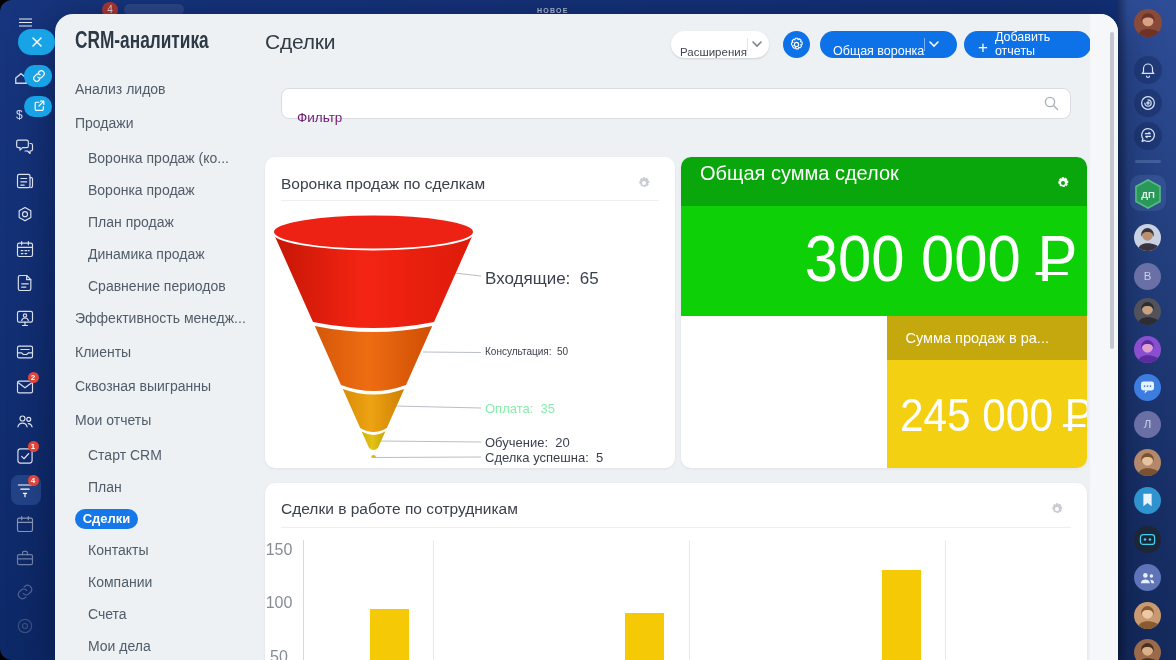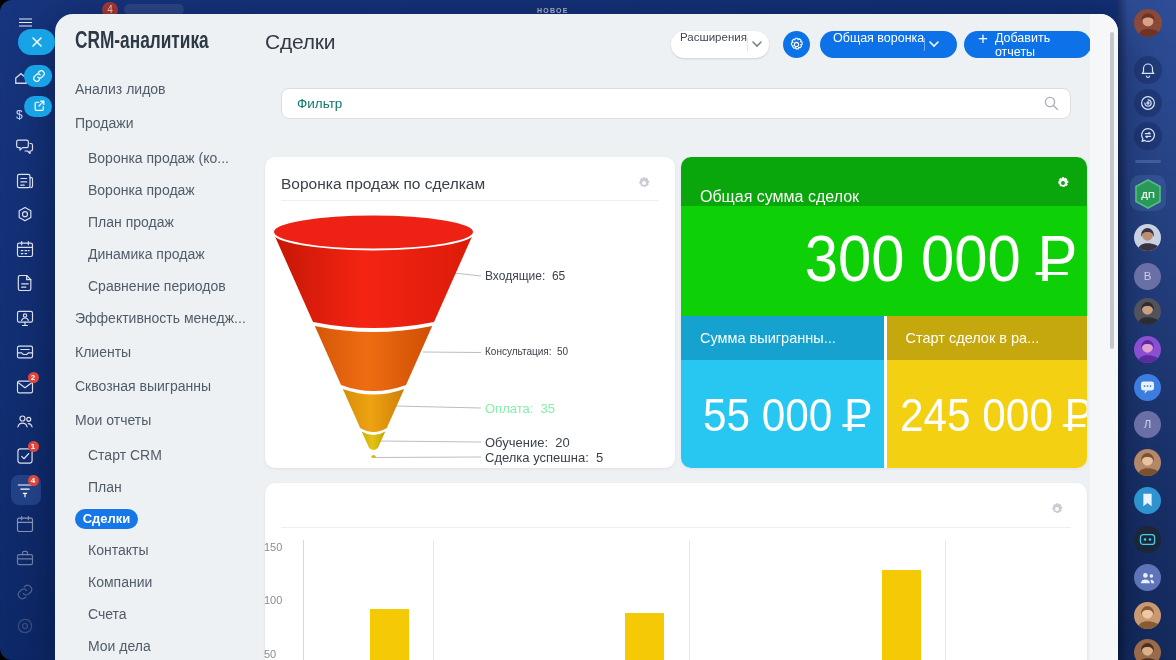--- a/index.html
+++ b/index.html
@@ -13,52 +13,52 @@
 
 #win{position:absolute;left:55px;top:14px;width:1063px;height:646px;background:#edf1f4;
   border-radius:18px 18px 0 0;box-shadow:0 8px 40px rgba(4,12,40,.55)}
 
 .mtitle{position:absolute;left:75px;top:30px;font-size:24px;font-weight:bold;color:#2d3945;transform:scaleX(.72);transform-origin:left;top:26px}
 .mi{position:absolute;font-size:14px;color:#515c69;white-space:nowrap}
 .pill{position:absolute;left:75px;top:509px;width:63px;height:20px;background:#1678e8;border-radius:10px;
   color:#fff;font-size:13px;font-weight:bold;text-align:center;line-height:20px}
 
 #htitle{position:absolute;left:265px;top:30px;font-size:21px;color:#333b44;letter-spacing:-.2px}
-.btn{position:absolute;height:27px;border-radius:14px;font-size:12.5px;display:flex;align-items:flex-start}
+.btn{position:absolute;height:27px;border-radius:14px;font-size:12.5px;display:flex;align-items:flex-end}
 #bext{left:671px;top:31px;width:98px;background:#fff;color:#404854;box-shadow:0 1px 2px rgba(60,70,90,.18)}
 #bgear{left:783px;top:31px;width:27px;height:27px;border-radius:50%;background:#0d72e7}
 #bfun{left:820px;top:31px;width:137px;background:#0d72e7;color:#fff}
 #badd{left:964px;top:31px;width:127px;background:#0d72e7;color:#fff}
 
 #filter{position:absolute;left:281px;top:88px;width:790px;height:31px;background:#fff;border:1px solid #d9dde2;
   border-radius:8px;box-sizing:border-box}
-#filter span{position:absolute;left:15px;top:7px;font-size:13.5px;color:#0f766e}
+#filter span{position:absolute;left:15px;top:21px;font-size:13.5px;color:#701a75}
 
 .card{position:absolute;background:#fff;border-radius:10px;box-shadow:0 1px 3px rgba(60,70,90,.08)}
 #cfun{left:265px;top:157px;width:410px;height:311px}
 #cbar{left:265px;top:483px;width:822px;height:177px;border-radius:10px 10px 0 0}
 .ctitle{position:absolute;left:16px;top:17px;font-size:15.5px;color:#3a414b}
 .cdiv{position:absolute;left:16px;right:16px;top:43.5px;height:1px;background:#edeff2}
 .gear{position:absolute;top:19px;right:23px;width:14px;height:14px}
 
 #cgreen{left:681px;top:157px;width:406px;height:311px;border-radius:10px;overflow:hidden}
 #gh{position:absolute;left:0;top:0;width:100%;height:49px;background:#09a60c}
-#gh span{position:absolute;left:19px;top:31px;font-size:16px;color:#fff}
+#gh span{position:absolute;left:19px;top:5px;font-size:20px;color:#fff}
 #gb{position:absolute;left:0;top:49px;width:100%;height:110px;background:#0dd006}
 .bignum{color:#fff;white-space:nowrap}
 
 #sb{position:absolute;left:0;top:159px;width:202.5px;height:152px}
 #sbh{position:absolute;left:0;top:0;width:100%;height:44px;background:#16a2cf}
 #sbb{position:absolute;left:0;top:44px;width:100%;height:108px;background:#27c7f2}
 #sy{position:absolute;left:205.5px;top:159px;width:200.5px;height:152px}
 #syh{position:absolute;left:0;top:0;width:100%;height:44px;background:#c5a70e}
 #syb{position:absolute;left:0;top:44px;width:100%;height:108px;background:#f3d011}
 .subt{position:absolute;left:19px;top:14px;font-size:14.5px;color:#fff}
 
-.ylab{position:absolute;font-size:11px;color:#868c96;width:30px;text-align:left}
+.ylab{position:absolute;font-size:16px;color:#868c96;width:30px;text-align:center}
 .bar{position:absolute;background:#f6c907;width:39px}
 .grid{position:absolute;width:1px;background:#e7e9ec;top:540px;height:120px}
 
 .rr{position:absolute;left:1134px;width:27px;height:27px;border-radius:50%;overflow:hidden}
 .rl{position:absolute;left:1134px;width:27px;height:27px;border-radius:50%;color:#c8cfe8;
   font-size:11.5px;text-align:center;line-height:27px}
 
 .badge{position:absolute;background:#e0453c;border-radius:50%;color:#fff;font-size:9px;font-weight:bold;
   text-align:center}
 </style></head>
@@ -169,52 +169,46 @@
         <stop offset=".45" stop-color="#eda313"></stop>
         <stop offset="1" stop-color="#cf8004"></stop>
       </linearGradient>
     <linearGradient id="gr4" x1="0" y1="0" x2="1" y2="0">
         <stop offset="0" stop-color="#d2ae0a"></stop>
         <stop offset=".45" stop-color="#e3c314"></stop>
         <stop offset="1" stop-color="#c9a106"></stop>
       </linearGradient>
   </defs>
 </svg>
-<div class="abs" style="left:485px;top:269px;font-size:12px;color:#3b414d">Входящие:&nbsp; 65</div>
+<div class="abs" style="left:485px;top:269px;font-size:17px;color:#3b414d">Входящие:&nbsp; 65</div>
 <div class="abs" style="left:485px;top:346px;font-size:10px;color:#3b414d">Консультация:&nbsp; 50</div>
 <div class="abs" style="left:485px;top:401px;font-size:13px;color:#86efac">Оплата:&nbsp; 35</div>
 <div class="abs" style="left:485px;top:435px;font-size:13px;color:#3b414d">Обучение:&nbsp; 20</div>
 <div class="abs" style="left:485px;top:450px;font-size:13px;color:#3b414d">Сделка успешна:&nbsp; 5</div>
 
 <div class="card" id="cgreen">
   <div id="gh">
       <span>Общая сумма сделок</span>
     </div>
   <svg class="gear" style="right:17px;top:19px" viewBox="0 0 24 24">
       <path fill-rule="evenodd" d="M13.9 2h-3.8l-.6 2.7-2-1.1-2.7 2.7 1.6 2.3-2.4.5v3.8l2.7.6-1.1 2 2.7 2.7 2.3-1.6.5 2.4h3.8l.6-2.7 2 1.1 2.7-2.7-1.6-2.3 2.4-.5v-3.8l-2.7-.6 1.1-2-2.7-2.7-2.3 1.6zM12 15.4a3.4 3.4 0 1 1 0-6.8 3.4 3.4 0 0 1 0 6.8z" fill="#fff"></path>
     </svg>
   <div id="gb"></div>
   <div class="bignum" style="position:absolute;right:10px;top:64px;font-size:65px;transform:scaleX(.92);transform-origin:right">300 000 <span class="rub" style="position:relative">Р<i style="position:absolute;left:-2px;top:68%;width:80%;height:3px;background:#fff"></i></span></div>
-  <div id="sb">
-    <div id="sbh">
-        <div class="subt">Сумма выигранны...</div>
-      </div>
-    <div id="sbb"></div>
-    <div class="bignum" style="position:absolute;left:22px;top:71px;font-size:47px;transform:scaleX(.9);transform-origin:left">55 000 <span style="position:relative">Р<i style="position:absolute;left:-2px;top:68%;width:80%;height:2.5px;background:#fff"></i></span></div>
-  </div>
   <div id="sy">
     <div id="syh">
-        <div class="subt">Старт сделок в ра...</div>
+        <div class="subt">Сумма продаж в ра...</div>
       </div>
     <div id="syb"></div>
     <div class="bignum" style="position:absolute;left:13px;top:71px;font-size:47px;transform:scaleX(.9);transform-origin:left">245 000 <span style="position:relative">Р<i style="position:absolute;left:-2px;top:68%;width:80%;height:2.5px;background:#fff"></i></span></div>
   </div>
 </div>
 
 <div class="card" id="cbar" style="overflow:hidden">
+  <div class="ctitle">Сделки в работе по сотрудникам</div>
   <div class="cdiv"></div>
   <svg class="gear" viewBox="0 0 24 24">
       <path fill-rule="evenodd" d="M13.9 2h-3.8l-.6 2.7-2-1.1-2.7 2.7 1.6 2.3-2.4.5v3.8l2.7.6-1.1 2 2.7 2.7 2.3-1.6.5 2.4h3.8l.6-2.7 2 1.1 2.7-2.7-1.6-2.3 2.4-.5v-3.8l-2.7-.6 1.1-2-2.7-2.7-2.3 1.6zM12 15.4a3.4 3.4 0 1 1 0-6.8 3.4 3.4 0 0 1 0 6.8z" fill="#c9cdd3"></path>
     </svg>
 </div>
 <div class="ylab" style="left:264px;top:541px">150</div>
 <div class="ylab" style="left:264px;top:594px">100</div>
 <div class="ylab" style="left:264px;top:648px">50</div>
 <div class="abs" style="left:303px;top:540px;width:1px;height:120px;background:#d6dade"></div>
 <div class="grid" style="left:433px"></div>

